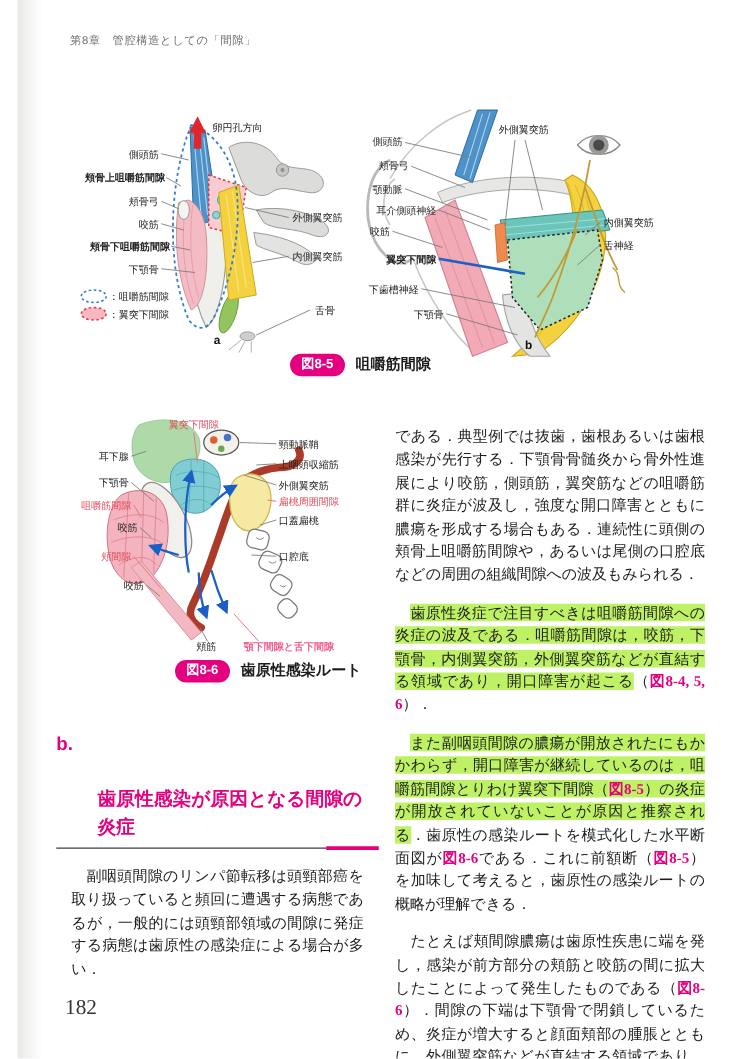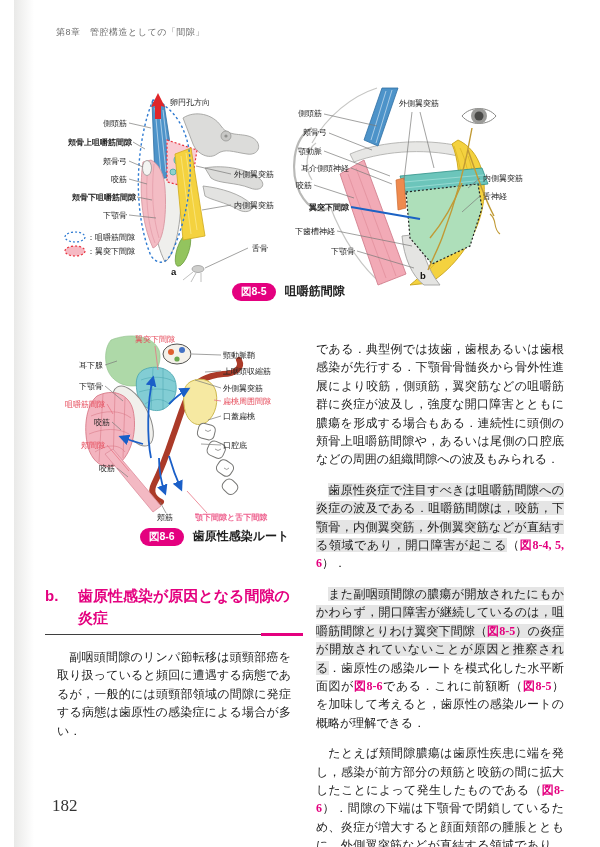--- a/index.html
+++ b/index.html
@@ -13,26 +13,26 @@
 
   
   .figcap{position:absolute;display:flex;align-items:center;gap:9px;
         font-family:"Liberation Sans",sans-serif;font-weight:bold;font-size:12px;color:#1c1c1c;}
   .badge{display:inline-block;background:#e4007f;color:#fff;font-family:"Liberation Sans",sans-serif;
         font-weight:bold;font-size:10.5px;line-height:1;padding:3px 9px 4px;border-radius:10px;}
 
   
   .col{position:absolute;text-align:justify;font-size:12px;line-height:18.4px;}
   .col p{margin:12px;}
-  .hl{background:#e5e5e5;}
+  .hl{background:#bef264;}
   .ref{color:#e4007f;font-weight:bold;}
   .section-heading{display:flex;color:#e4007f;font-family:"Liberation Sans",sans-serif;
         font-weight:bold;font-size:15px;line-height:22px;margin-top:9px;}
   .h-num{width:33px;}
-  .h-text{flex:1;text-align:left;}
+  .h-text{flex:1;text-align:left;margin-top:44px;}
   .rule{display:flex;align-items:center;margin:4px 0 9px;}
   .rule-line{flex:1;height:1.5px;background:#3f3f3f;}
   .rule-accent{width:42px;height:3px;background:#e4007f;margin-left:-2px;}
 
   
   .dl{font-family:"Liberation Sans",sans-serif;font-size:8px;fill:#222;}
   .dlb{font-weight:bold;}
   .dlr{fill:#e64a5a;}
   .dlp{fill:#ee5f8d;font-weight:bold;}
   .sub{font-family:"Liberation Sans",sans-serif;font-size:9.5px;font-weight:bold;fill:#111;}

